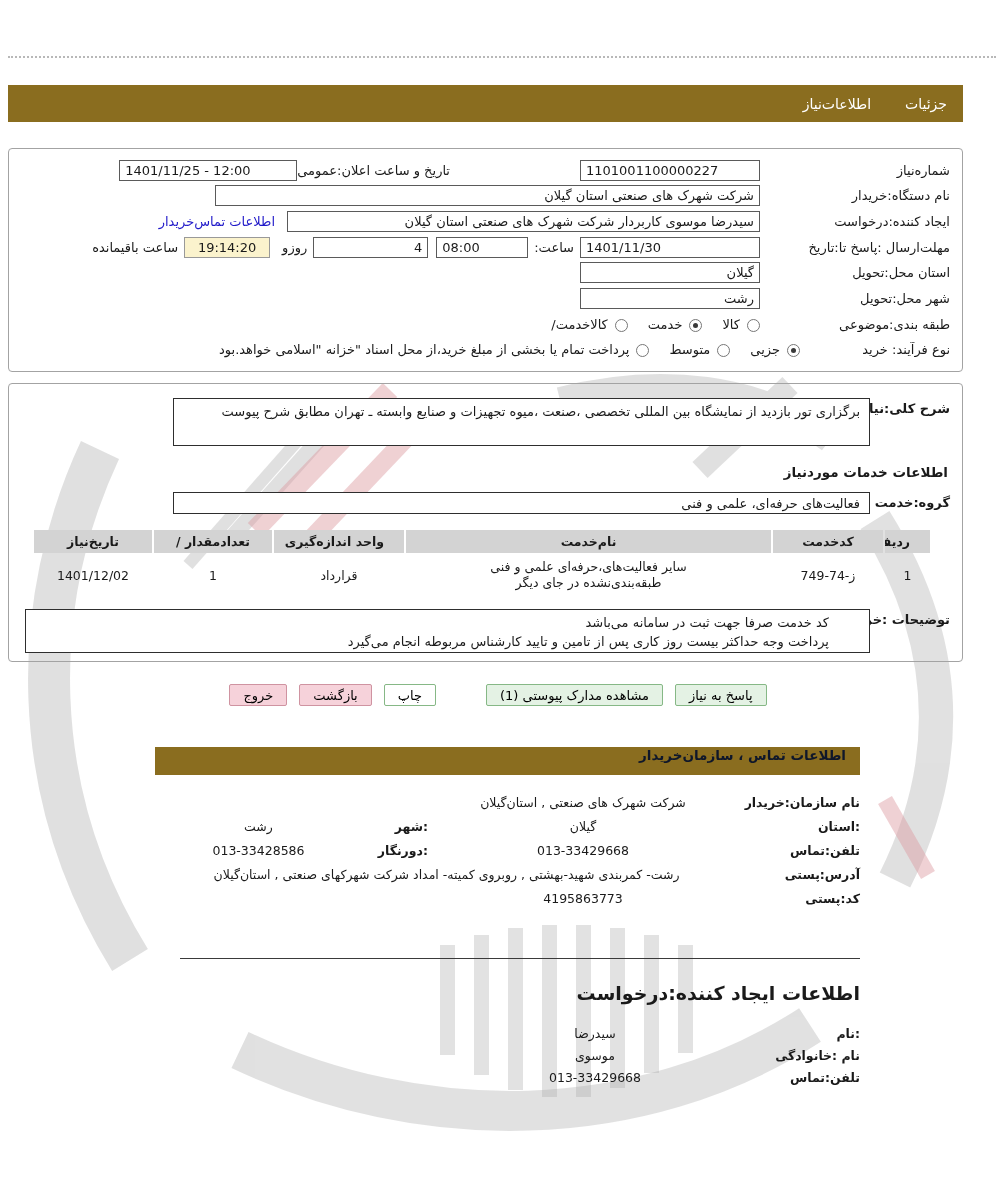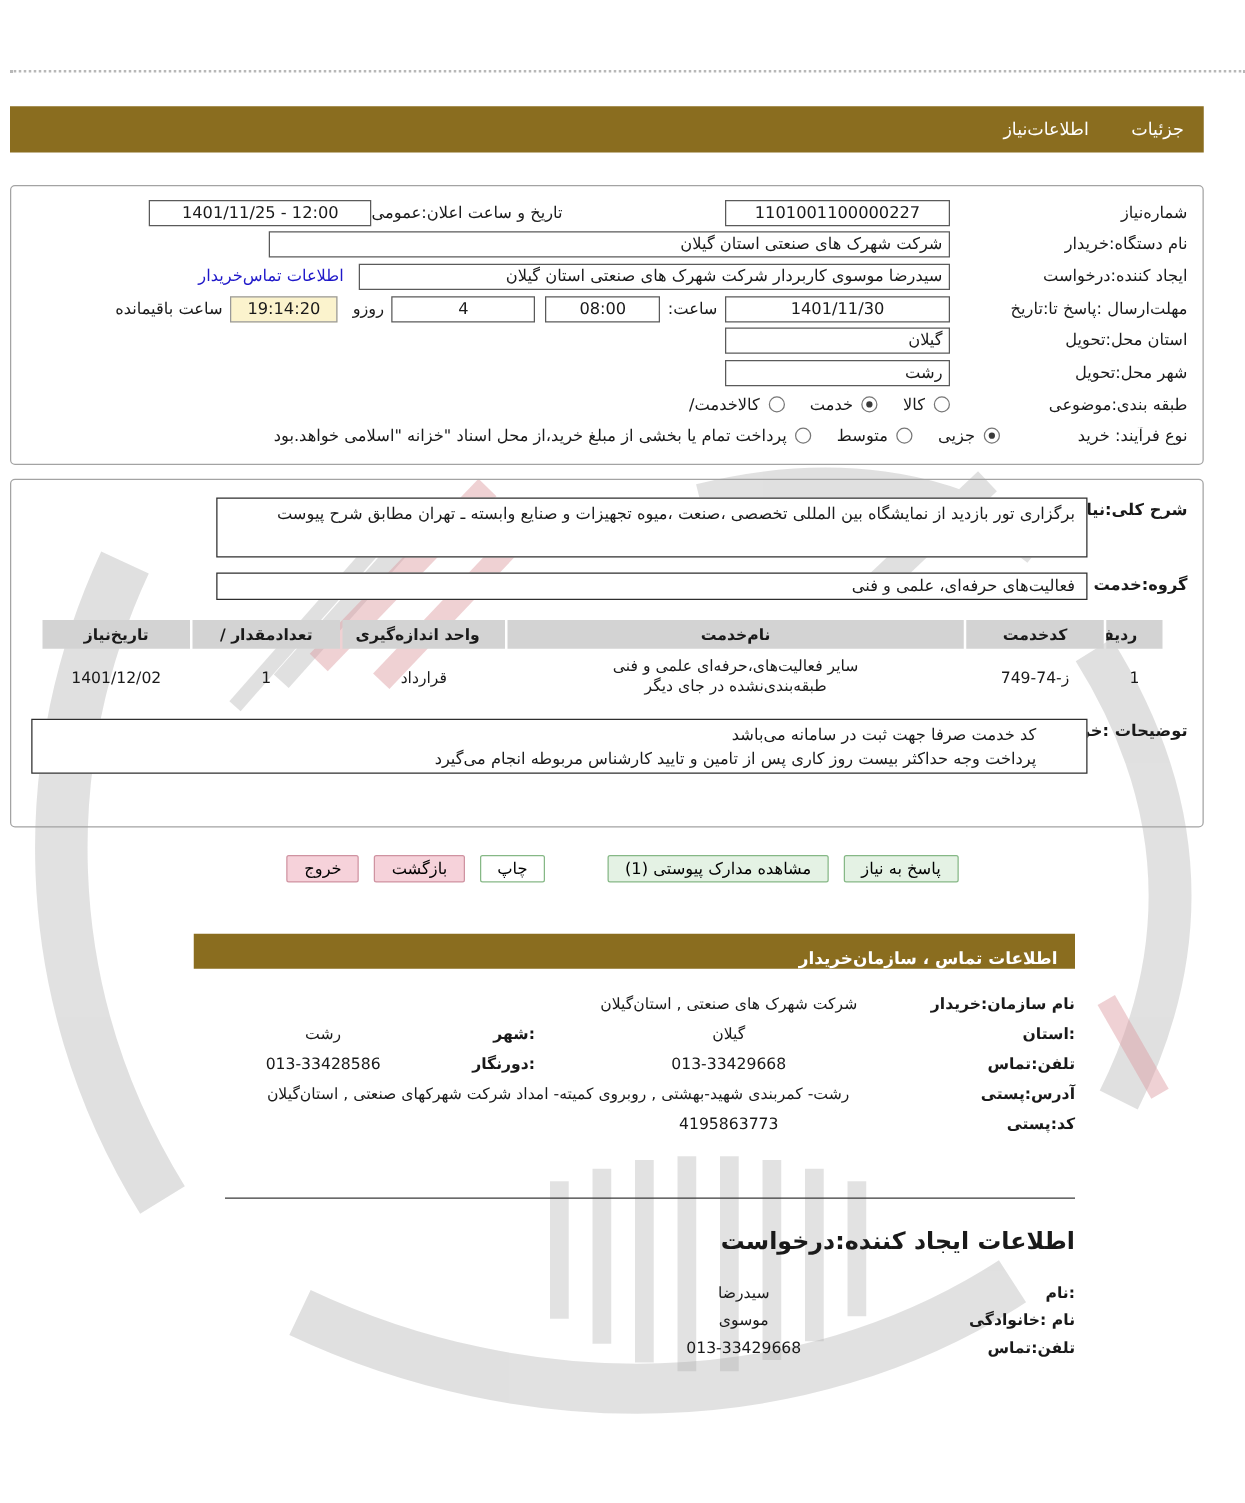--- a/index.html
+++ b/index.html
@@ -18,27 +18,27 @@
   .p1{top:148px;height:224px;padding:9px 12px;display:flex;flex-direction:column;justify-content:space-between}
   .p2{top:383px;height:279px;padding:14px 12px}
 
   .frow{display:flex;align-items:center;height:24px}
   .flabel{flex:none;width:190px;white-space:nowrap;overflow:hidden}
   .flabel.sm{width:150px}
   .mid-label{margin-right:130px;white-space:nowrap}
   .inl{margin:0 6px;white-space:nowrap}
   .ibox{flex:none;border:1px solid #5a5a5a;background:#fff;height:21px;line-height:19px;
         padding:0 5px;overflow:hidden;white-space:nowrap}
-  .center{text-align:center}
+  .center{}
   .w180{width:180px}.w178{width:178px}.w545{width:545px}.w473{width:473px}
   .w92{width:92px}.w115{width:115px;margin-right:8px}
   .countdown{flex:none;width:86px;height:21px;line-height:19px;text-align:center;
              background:var(--countdown_bg,#fbf3cd);border:1px solid #999;margin-right:6px}
   .link{color:var(--link_blue,#1f18c9);margin-right:12px;cursor:pointer;white-space:nowrap}
-  .opt{display:flex;align-items:flex-start;gap:7px;margin-left:20px}
+  .opt{display:flex;align-items:flex-end;gap:7px;margin-left:20px}
   .opt-label{white-space:nowrap}
   .radio{flex:none;width:13px;height:13px;border:1px solid #777;border-radius:50%;
          background:#fff;position:relative;cursor:pointer}
   .radio.checked::after{content:"";position:absolute;inset:3px;background:#3a3a3a;border-radius:50%}
 
   .drow{display:flex;align-items:flex-start;margin-top:12px}
   .drow.first{margin-top:0}
   .dlabel{flex:none;width:80px;font-weight:bold;padding-top:3px;white-space:nowrap}
   .bigbox{border:1px solid #2e2e2e;background:#fff;padding:3px 9px;line-height:20px;text-align:right}
   .descbox{width:697px;height:48px;overflow:hidden}
@@ -55,21 +55,21 @@
 
   .actions{position:absolute;top:684px;right:0;left:0;display:flex;justify-content:center;gap:12px;direction:rtl}
   .btn{display:inline-flex;align-items:center;font-family:inherit;font-size:13px;height:22px;
        padding:3px 13px;border-radius:2px;cursor:pointer;white-space:nowrap}
   .btn.green{background:var(--green_btn,#e4f2e4);border:1px solid var(--green_border,#86b886)}
   .btn.white{background:#fff;border:1px solid var(--green_border,#86b886)}
   .btn.pink{background:var(--pink_btn,#f6d2da);border:1px solid var(--pink_border,#cf93a1)}
   .btn.attach{margin-left:38px}
 
   .bar2{position:absolute;top:747px;right:136px;width:705px;height:28px;
-        background:var(--bar_brown,#8a6d1f);color:#ffffff;display:flex;align-items:flex-end;
+        background:var(--bar_brown,#8a6d1f);color:#0f172a;display:flex;align-items:flex-start;
         padding:0 14px;font-weight:bold;font-size:13.5px}
   .contact{position:absolute;top:795px;right:136px;width:705px;display:grid;
            grid-template-columns:122px 310px 66px 1fr;row-gap:9px;font-size:12.5px;align-items:center}
   .clabel{font-weight:bold;white-space:nowrap}
   .cval{text-align:center;white-space:nowrap}
   .addr{grid-column:2/-1}
   .divider{position:absolute;top:958px;right:136px;width:680px;border-top:1px solid #3a3a3a}
   .creator{position:absolute;top:982px;right:136px;width:705px;font-size:12.5px}
   .ctitle{font-weight:bold;font-size:19px}
   .cgrid{display:grid;grid-template-columns:160px 210px;row-gap:7px;margin-top:22px;align-items:center}
@@ -186,20 +186,21 @@
     </div>
   </div>
 
   <div class="panel p2">
 
     <div class="drow first">
       <span class="dlabel">شرح کلی:نیاز</span>
       <div class="bigbox descbox">برگزاری تور بازدید از نمایشگاه بین المللی تخصصی ،صنعت ،میوه تجهیزات و صنایع وابسته ـ تهران مطابق شرح پیوست</div>
     </div>
 
+    <div class="subhead">اطلاعات خدمات موردنیاز</div>
 
     <div class="drow">
       <span class="dlabel">گروه:خدمت</span>
       <div class="bigbox groupbox">فعالیت‌های حرفه‌ای، علمی و فنی</div>
     </div>
 
     <table class="svc">
       <colgroup>
         <col style="width:45px">
           <col style="width:110px">

